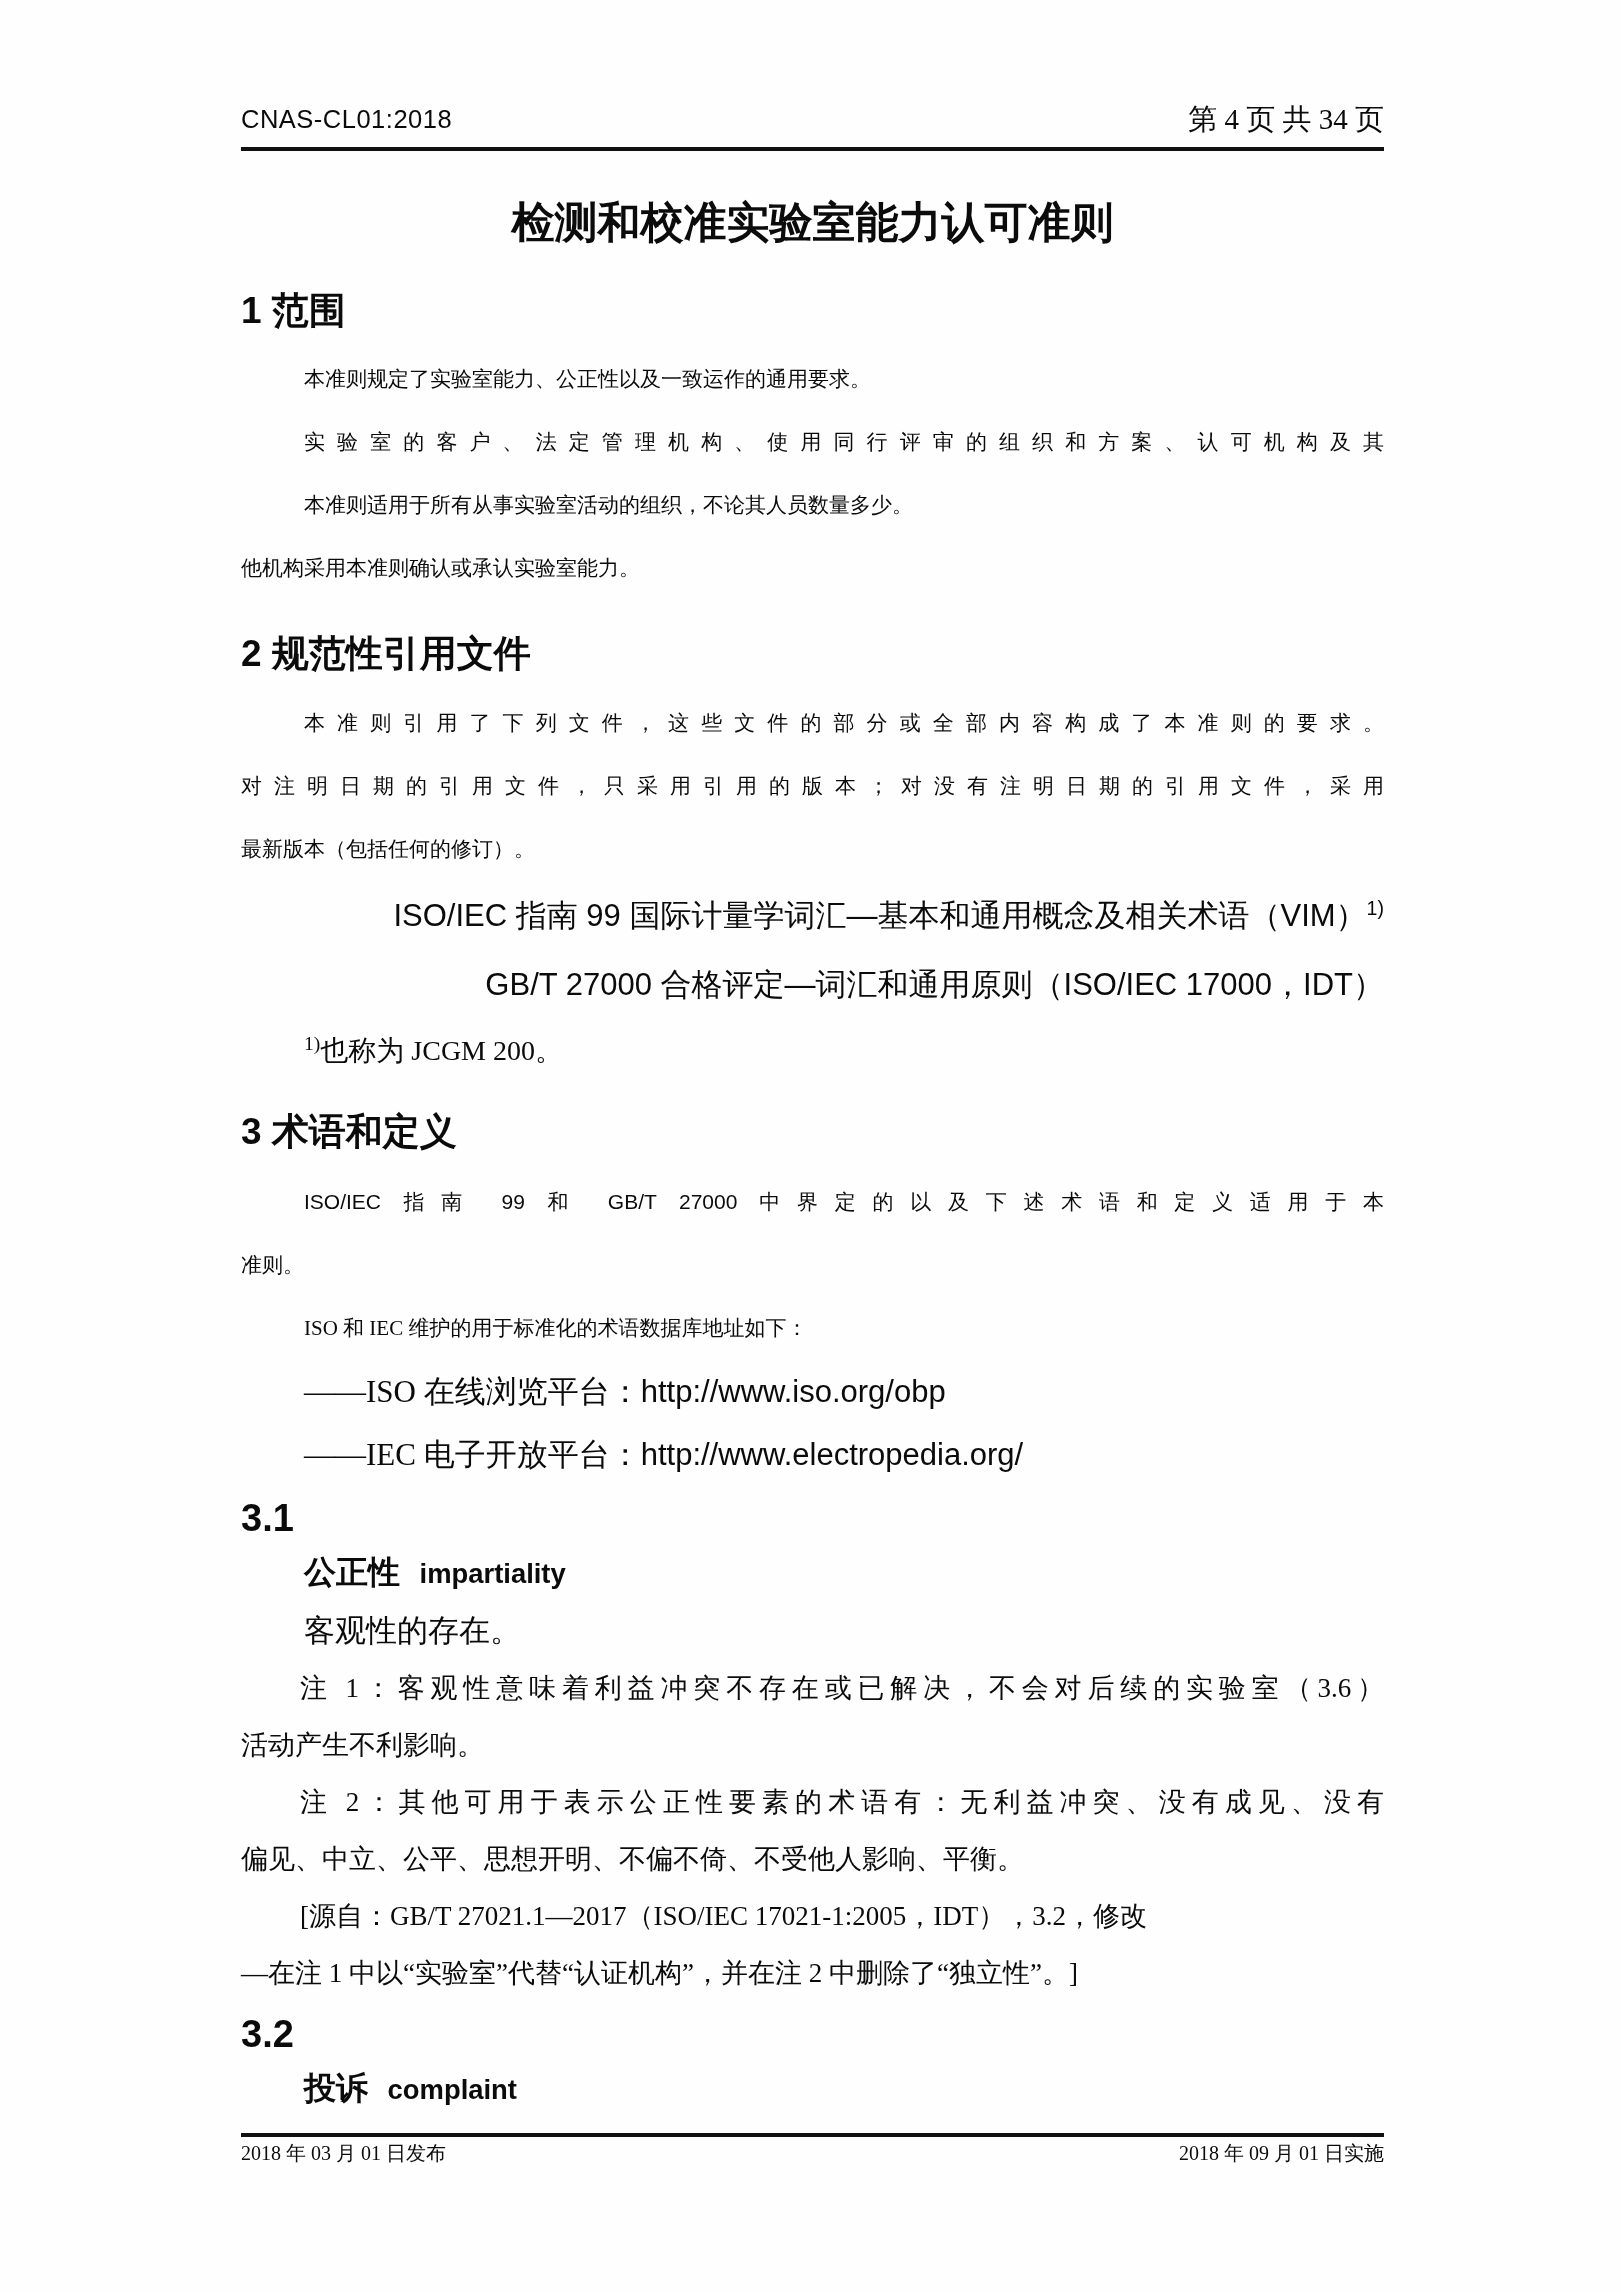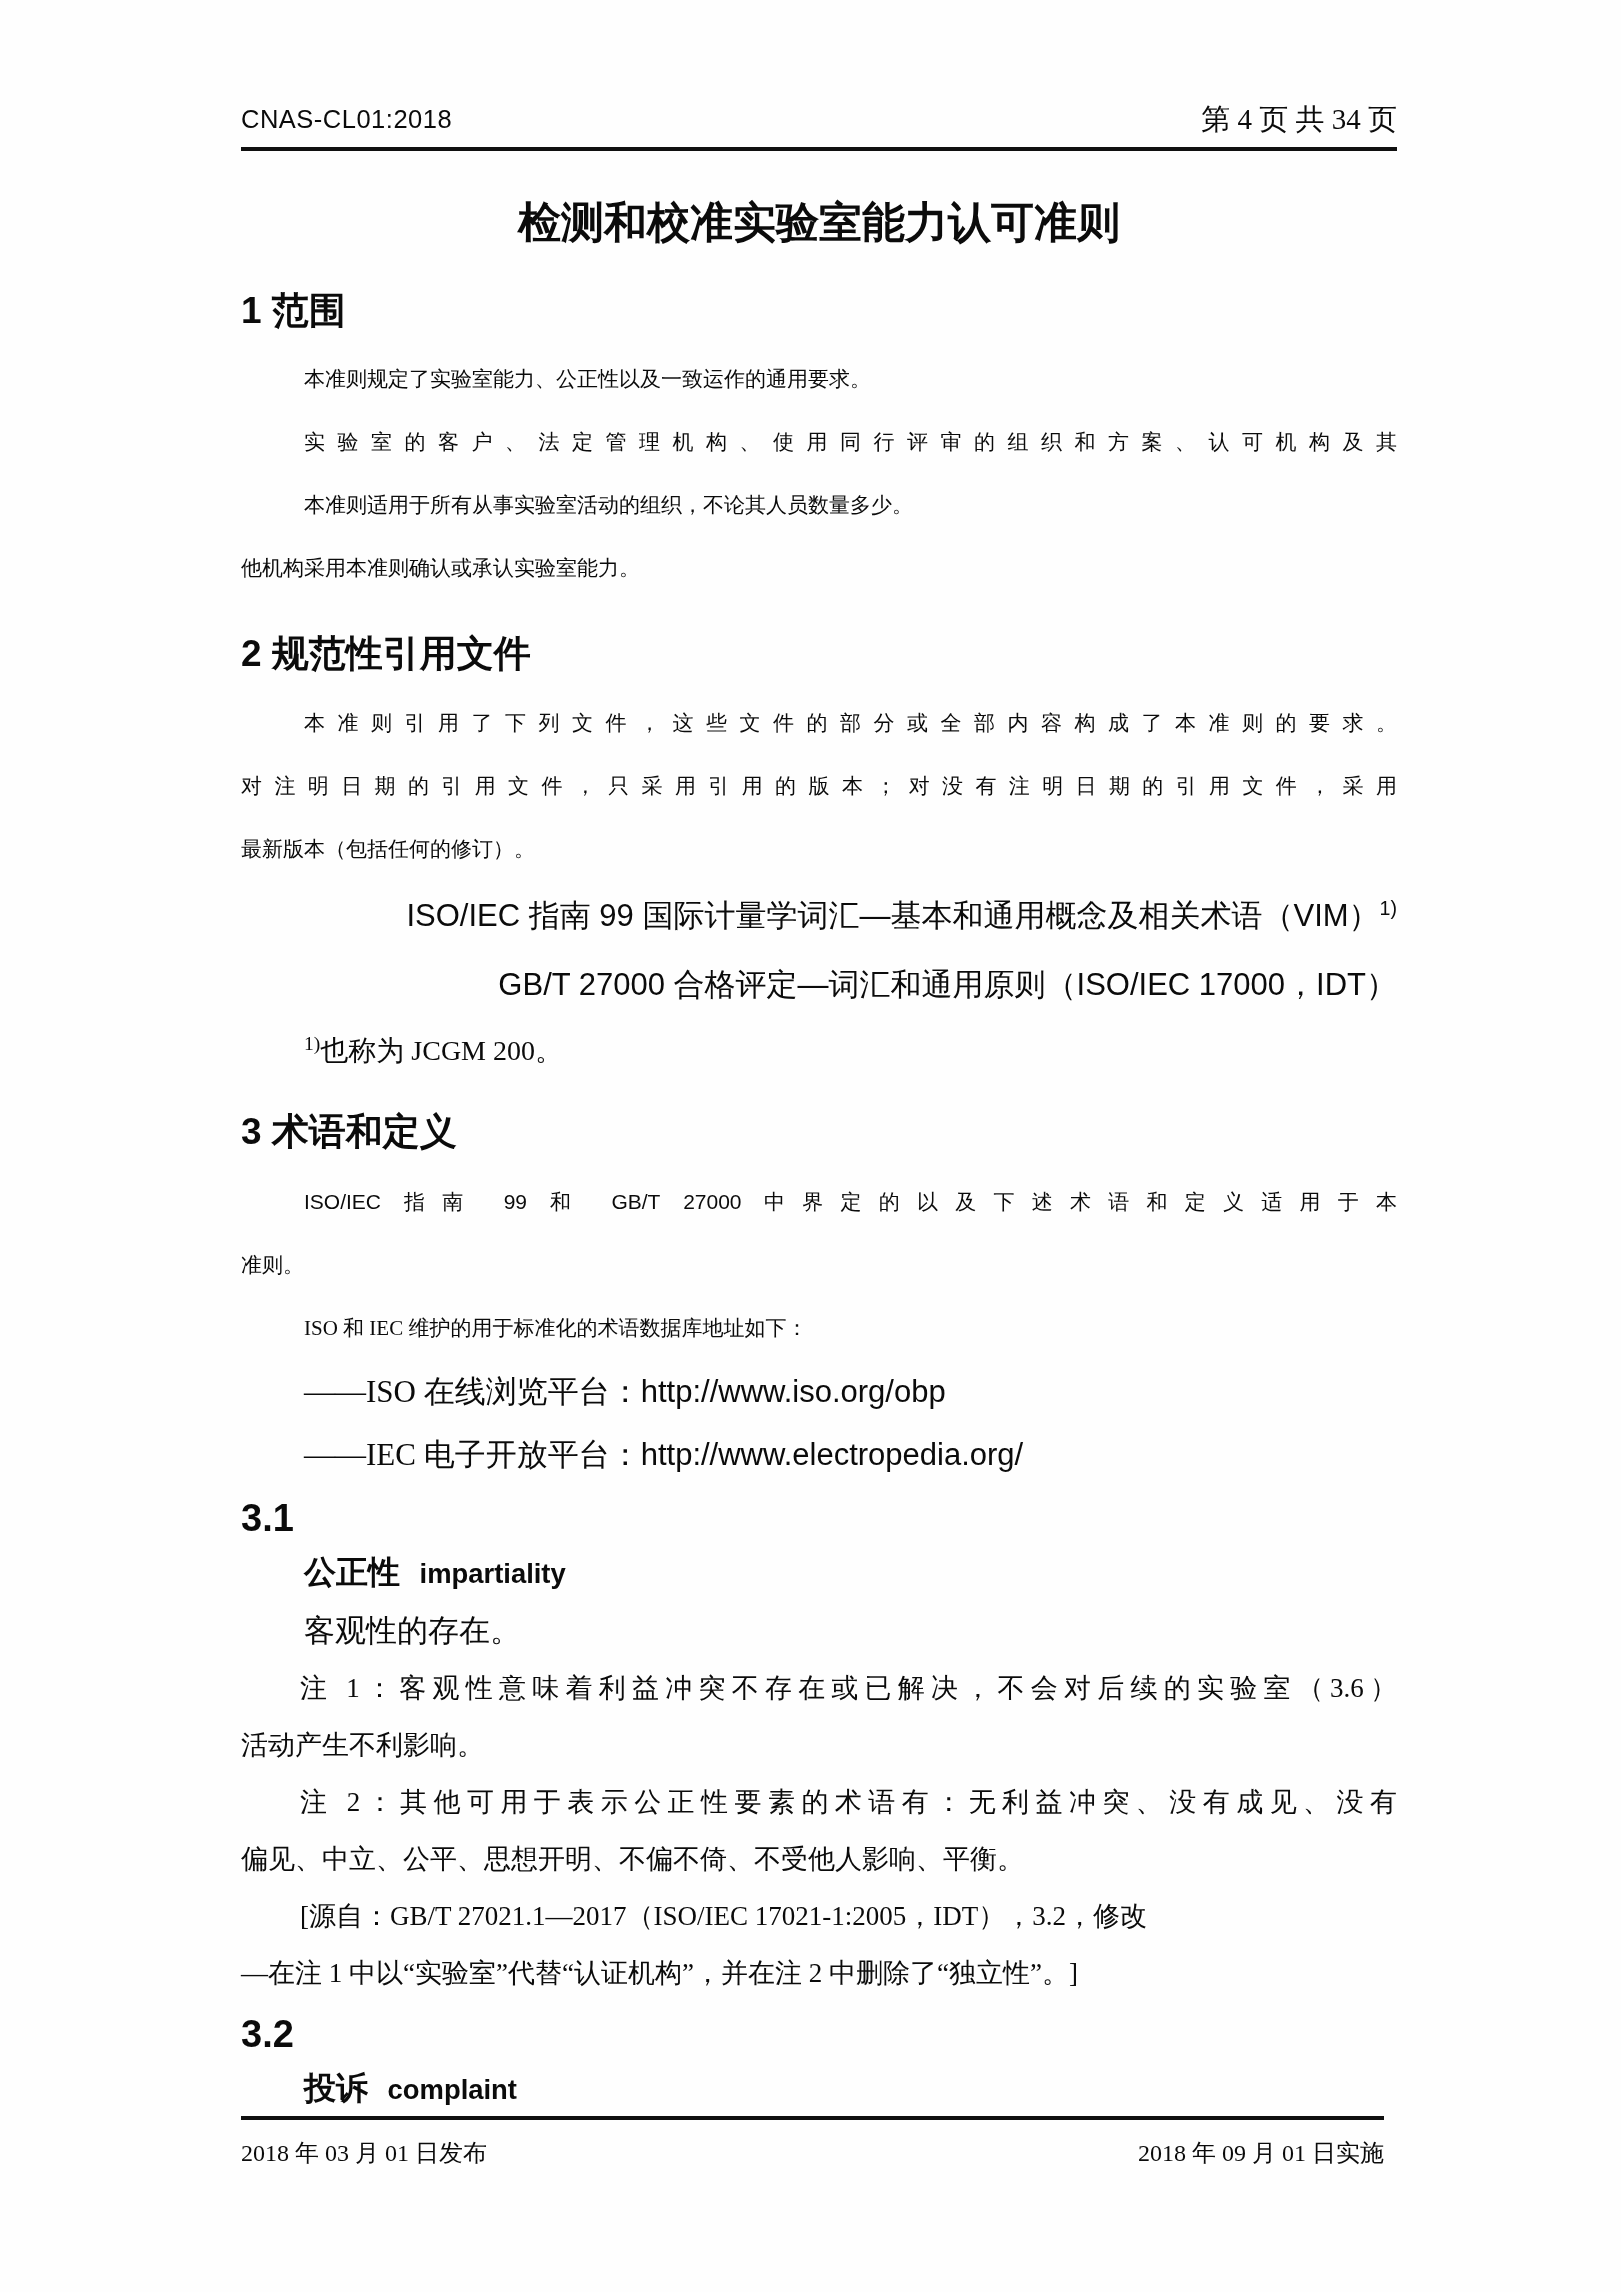--- a/index.html
+++ b/index.html
@@ -2,21 +2,21 @@
 <html><head>
 <meta charset="utf-8">
 <style>
   html,body{margin:0;padding:0;background:#888;}
   .page{
     width:1621px;height:2293px;background:#fefefe;position:relative;
     margin:0 auto;color:#0b0b0b;
     font-family:"Liberation Serif","DejaVu Serif",serif;
     overflow:hidden;
   }
-  .content{position:absolute;left:241px;right:224px;top:0;}
+  .content{position:absolute;left:241px;right:237px;top:0;}
   
   .hdr{
     display:flex;justify-content:space-between;align-items:flex-end;
     padding-top:102px;padding-bottom:9.8px;border-bottom:4.9px solid #101010;
     font-size:25.5px;line-height:35px;
   }
   .hdr-left{font-family:"Liberation Sans","DejaVu Sans",sans-serif;letter-spacing:0.5px;}
   .hdr-right{font-size:29px;}
   
   .doc-title{
@@ -52,23 +52,23 @@
     font-size:27.4px;margin-left:19.6px;font-weight:bold;
   }
   .defline{font-size:31px;line-height:59px;text-indent:63px;}
   .note{font-size:27px;line-height:57px;}
   .note.indent{text-indent:59px;}
   
   .dashline{font-size:31px;line-height:63px;text-indent:63px;}
   
   .ftr{
     position:absolute;left:241px;right:237px;bottom:123px;
-    border-top:4.9px solid #101010;padding-top:17px;
+    border-top:4.9px solid #101010;padding-top:0;
     display:flex;justify-content:space-between;
-    font-size:24px;line-height:33px;gap:42px;
+    font-size:20px;line-height:33px;gap:42px;
   }
 </style>
 </head>
 <body>
 
 <div class="page">
   <div class="content">
 
     <div class="hdr">
       <span class="hdr-left">CNAS-CL01:2018</span>

